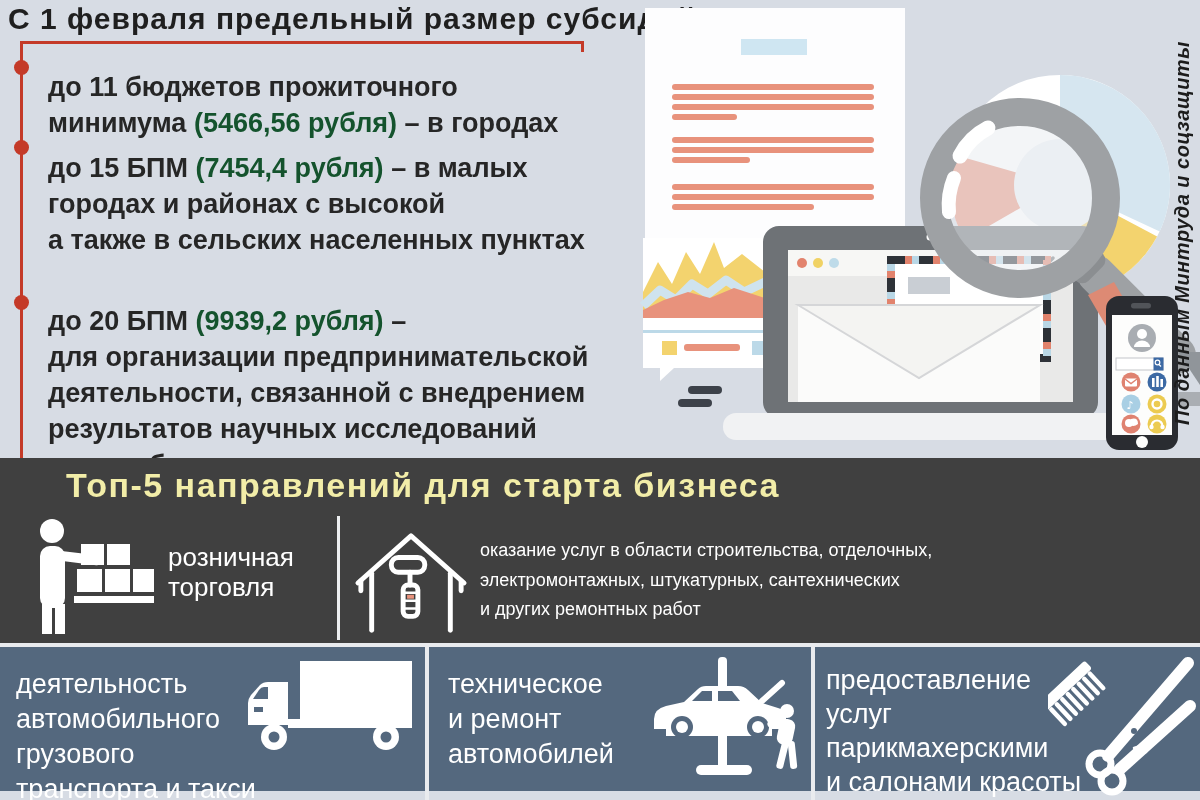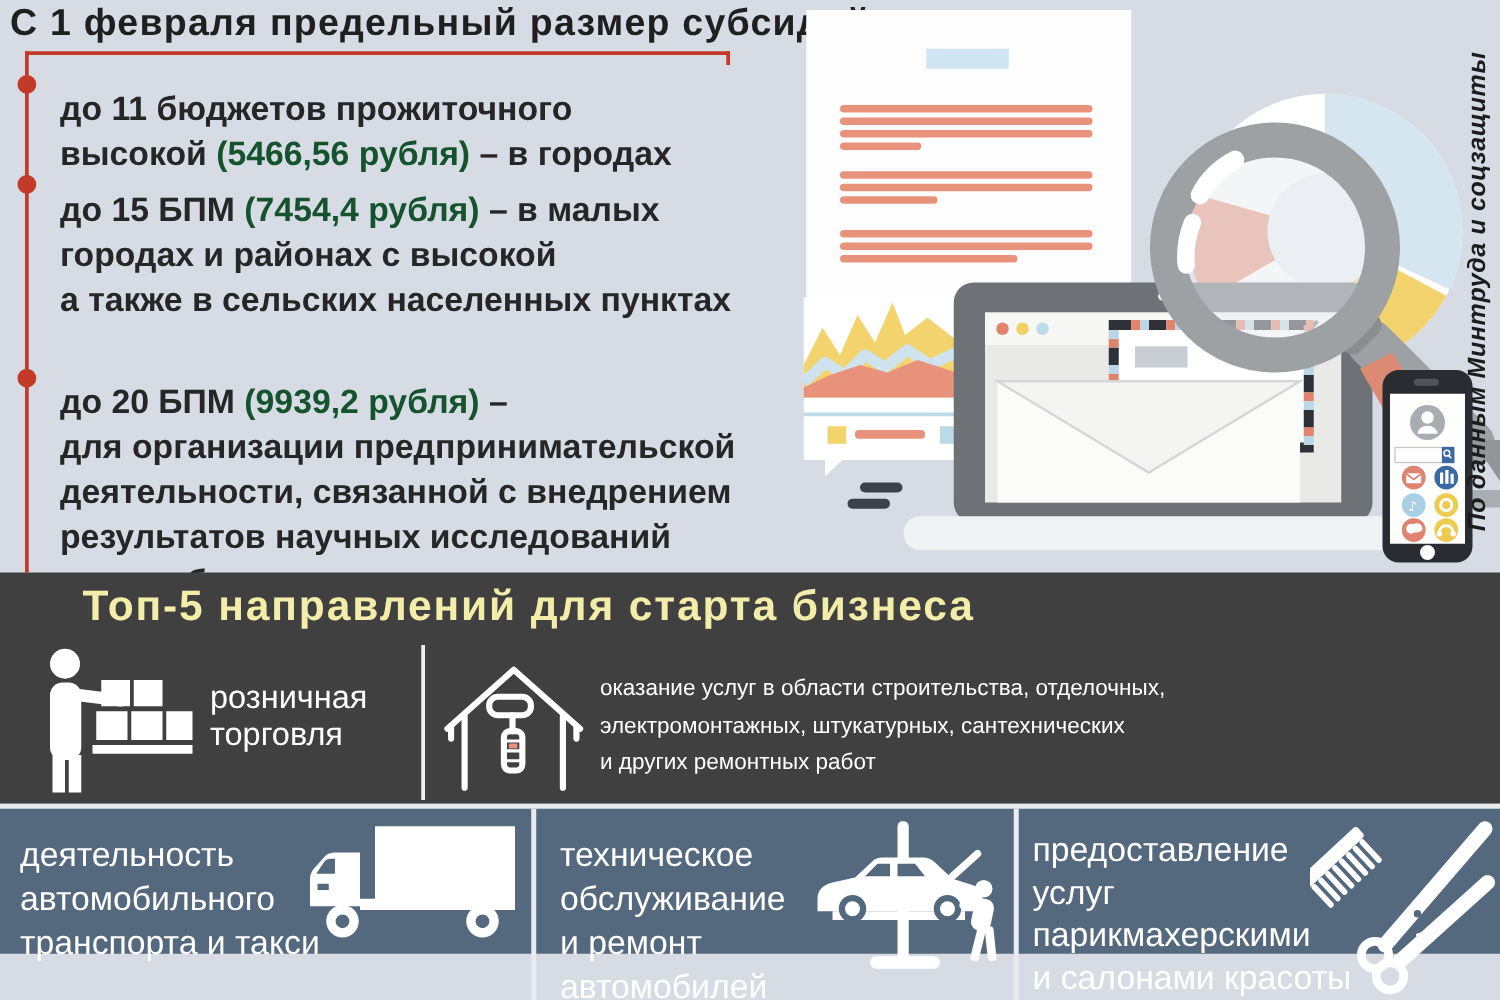--- a/index.html
+++ b/index.html
@@ -23,21 +23,21 @@
   .band{position:absolute;left:0;top:458px;width:1200px;height:185px;background:#404040;}
   .band-title{position:absolute;left:66px;top:8px;font-size:34px;font-weight:700;color:#f2eda8;letter-spacing:1.5px;}
   .wlabel{position:absolute;color:#ffffff;font-weight:400;}
   .r1c1-label{left:168px;top:84px;font-size:26px;line-height:30px;}
   .r1c2-label{left:480px;top:78px;font-size:18px;line-height:29.5px;}
   .icon-retail{position:absolute;left:24px;top:60px;}
   .icon-house{position:absolute;left:352px;top:66px;}
   .vdiv-band{position:absolute;left:337px;top:58px;width:3px;height:124px;background:#edeff1;}
   .hdiv{position:absolute;left:0;top:643px;width:1200px;height:4px;background:#e9ebee;}
   
-  .bottom{position:absolute;left:0;top:647px;width:1200px;height:116px;background:#54687e;}
+  .bottom{position:absolute;left:0;top:647px;width:1200px;height:144px;background:#54687e;}
   .vdiv-b{position:absolute;top:0;width:4px;height:153px;background:#e9ebee;}
   .vb1{left:425px}.vb2{left:811px}
   .c1-label{left:16px;top:20px;font-size:27px;line-height:35px;}
   .c2-label{left:448px;top:20px;font-size:27px;line-height:35px;}
   .c3-label{left:826px;top:16px;font-size:27px;line-height:34px;}
   .icon-truck{position:absolute;left:240px;top:12px;}
   .icon-car{position:absolute;left:640px;top:6px;}
   .icon-scissors{position:absolute;left:1048px;top:4px;}
 </style>
 </head>
@@ -50,21 +50,21 @@
 
     <div class="br-h"></div>
     <div class="br-tick"></div>
     <div class="br-v"></div>
     <div class="dot dot1"></div>
     <div class="dot dot2"></div>
     <div class="dot dot3"></div>
 
     <div class="bitem bitem1">
       <div><span>до 11 бюджетов прожиточного</span></div>
-      <div><span>высокой </span><span class="amt">(5466,56 рубля)</span><span> – в городах</span></div>
+      <div><span>минимума </span><span class="amt">(5466,56 рубля)</span><span> – в городах</span></div>
     </div>
 
     <div class="bitem bitem2">
       <div><span>до 15 БПМ </span><span class="amt">(7454,4 рубля)</span><span> – в малых</span></div>
       <div>городах и районах с высокой</div>
       <div>а также в сельских населенных пунктах</div>
     </div>
 
     <div class="bitem bitem3">
       <div><span>до 20 БПМ </span><span class="amt">(9939,2 рубля)</span><span> –</span></div>
@@ -242,39 +242,39 @@
       <div>и других ремонтных работ</div>
     </div>
   </section>
 
   <div class="hdiv"></div>
 
   <section class="bottom">
     <div class="wlabel c1-label">
       <div>деятельность</div>
       <div>автомобильного</div>
+      <div>грузового</div>
       <div>транспорта и такси</div>
     </div>
     <svg class="icon-truck" width="178" height="100" viewBox="0 0 178 100">
       <rect x="60" y="2" width="112" height="64" fill="#ffffff"></rect>
       <path d="M8,66 L8,44 Q8,40 11,36 L20,26 Q23,23 28,23 L48,23 L48,66 Z" fill="#ffffff"></path>
       <path d="M24,28 Q21,28 19,31 L13,40 L28,40 L28,28 Z" fill="#54687e"></path>
       <rect x="14" y="48" width="9" height="5" fill="#54687e"></rect>
       <rect x="48" y="60" width="124" height="9" fill="#ffffff"></rect>
       <circle cx="34" cy="78" r="13" fill="#ffffff"></circle>
         <circle cx="34" cy="78" r="5.5" fill="#54687e"></circle>
       <circle cx="146" cy="78" r="13" fill="#ffffff"></circle>
         <circle cx="146" cy="78" r="5.5" fill="#54687e"></circle>
     </svg>
 
     <div class="vdiv-b vb1"></div>
 
     <div class="wlabel c2-label">
       <div>техническое</div>
-      <div>обслуживание</div>
       <div>и ремонт</div>
       <div>автомобилей</div>
     </div>
     <svg class="icon-car" width="162" height="132" viewBox="0 0 162 132">
       <rect x="78" y="4" width="9" height="112" rx="4" fill="#ffffff"></rect>
       <rect x="56" y="112" width="56" height="10" rx="5" fill="#ffffff"></rect>
       <rect x="26" y="76" width="106" height="7" fill="#ffffff"></rect>
       <path d="M14,76 L14,66 Q14,56 26,53 L44,49 L58,36 Q61,33 66,33 L98,33 Q104,33 108,37 L122,50 L138,55 Q146,57 146,64 L146,76 Z" fill="#ffffff"></path>
       <path d="M62,38 L52,48 L72,48 L72,38 Z" fill="#54687e"></path>
       <path d="M78,38 L78,48 L100,48 L92,38 Z" fill="#54687e"></path>

